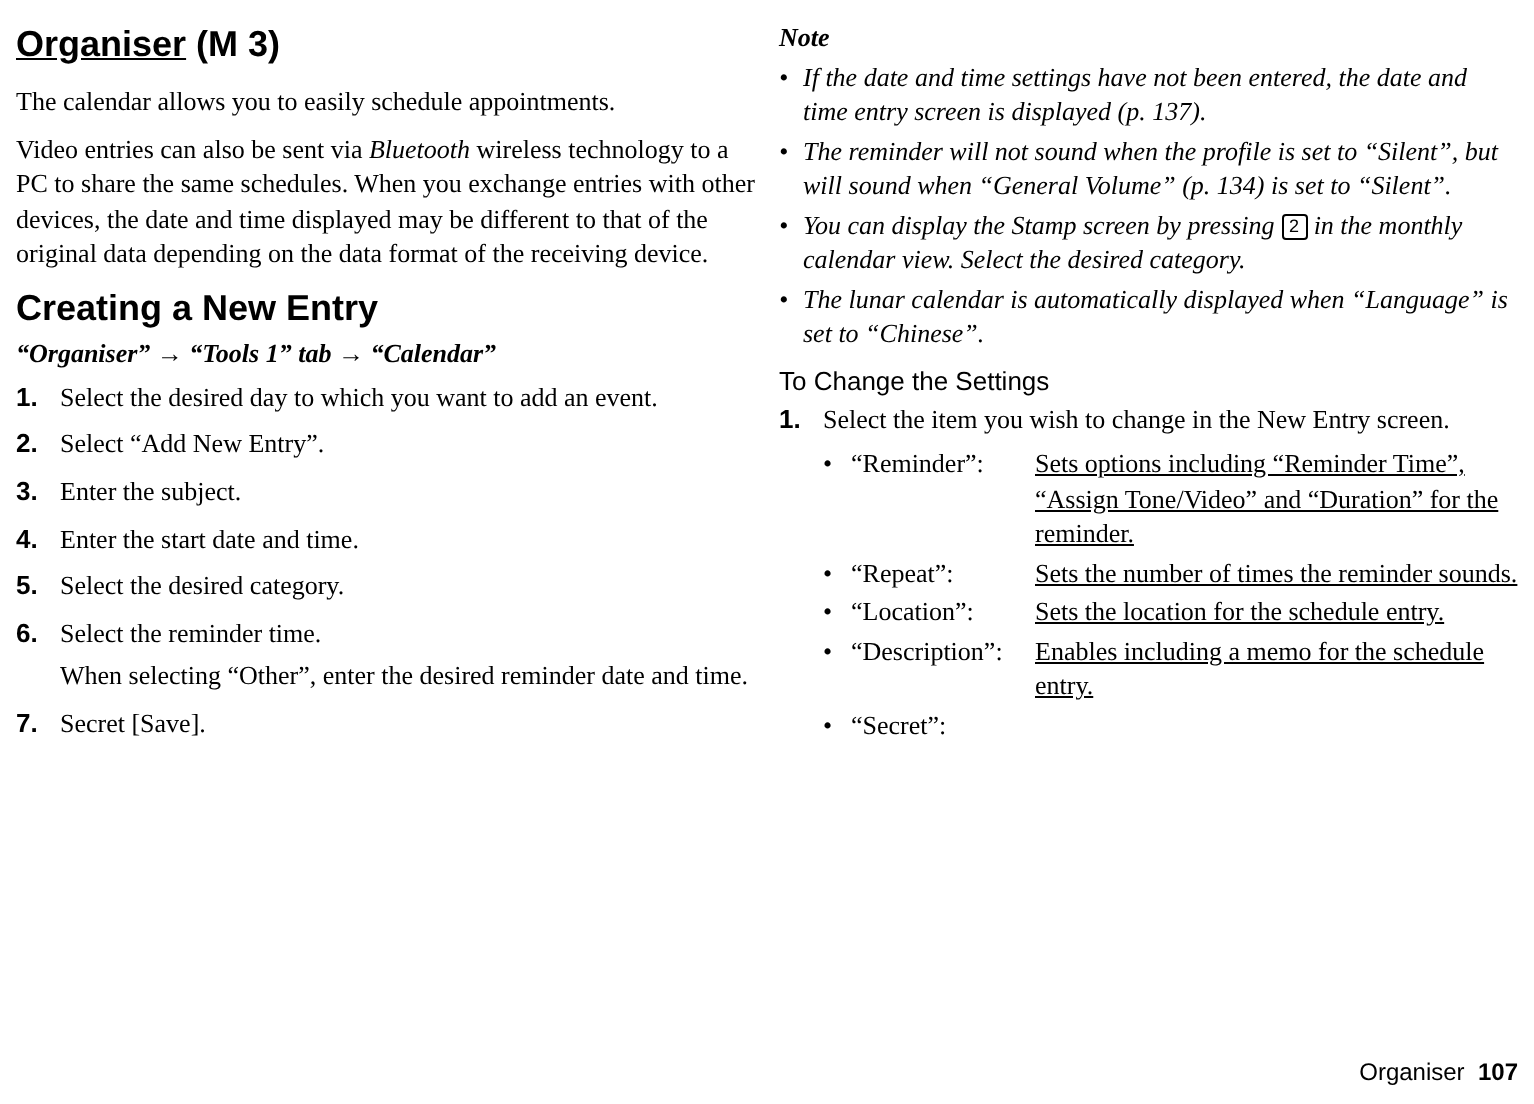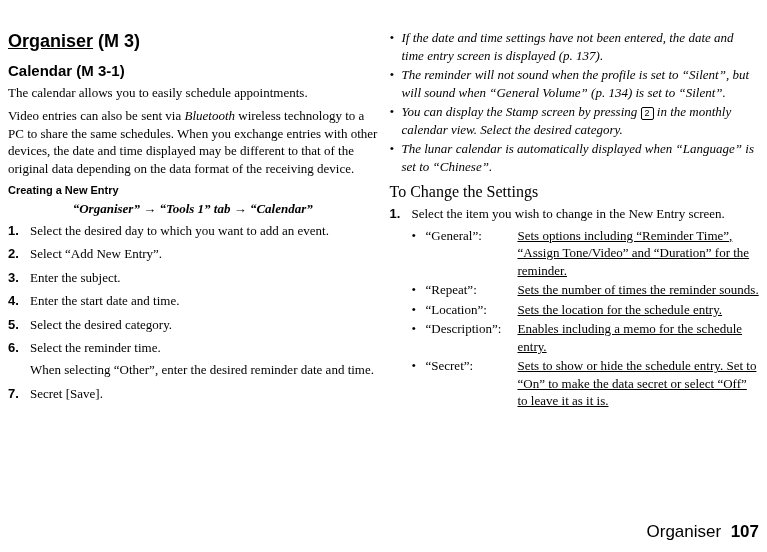--- a/index.html
+++ b/index.html
@@ -12,21 +12,20 @@
     height: 552px;
     box-sizing: border-box;
     color: #000;
     display: flex;
     flex-direction: column;
   }
   .columns {
     display: flex;
     gap: 12px;
     flex: 1;
-    margin-top: 19px;
   }
   .col {
     flex: 1;
     min-width: 0;
   }
   .title {
     font-family: Arial, Helvetica, sans-serif;
     font-size: 18px;
     font-weight: bold;
     margin-bottom: 8px;
@@ -39,29 +38,28 @@
     font-size: 15px;
     font-weight: bold;
     margin-bottom: 2px;
   }
   .body {
     margin-bottom: 6px;
   }
   .section-head {
     font-family: Arial, Helvetica, sans-serif;
     font-weight: bold;
-    font-size: 11px;
+    font-size: 18px;
     margin-top: 4px;
     margin-bottom: 2px;
   }
   .path {
     font-style: italic;
     font-weight: bold;
     margin-bottom: 4px;
-    text-align: center;
   }
   .steps {
     list-style: none;
     padding: 0;
     margin: 0;
   }
   .steps > li {
     display: flex;
     margin-bottom: 6px;
   }
@@ -93,22 +91,22 @@
     margin-bottom: 2px;
   }
   .bullet-dot {
     width: 12px;
     flex-shrink: 0;
   }
   .bullet-body {
     flex: 1;
   }
   .settings-head {
-    font-family: Liberation Serif, serif;
-    font-size: 16px;
+    font-family: Liberation Sans, sans-serif;
+    font-size: 13px;
     margin-bottom: 2px;
   }
   .opt-list {
     list-style: none;
     padding: 0;
     margin: 2px 0 0 22px;
   }
   .opt-list > li {
     display: flex;
     margin-bottom: 2px;
@@ -134,38 +132,35 @@
     vertical-align: middle;
     font-style: normal;
     font-family: Arial, Helvetica, sans-serif;
     line-height: 1.2;
   }
   .has-italic em {
   }
   .footer {
     text-align: right;
     font-family: Arial, Helvetica, sans-serif;
-    font-size: 17px;
+    font-size: 12px;
     margin-top: 4px;
   }
   .footer .pg {
     font-weight: bold;
   }
 </style>
 </head>
 <body>
 
 <div class="columns">
 
   <div class="col">
     <div class="title">
       <span class="underline">Organiser</span><span> (M 3)</span>
-    </div>
-    <div class="subtitle">
-      <span>Calendar</span><span> (M 3-1)</span>
     </div>
     <div class="body">The calendar allows you to easily schedule appointments.</div>
     <div class="body has-italic">
       <span>Video entries can also be sent via </span><em>Bluetooth</em><span> wireless technology to a PC to share the same schedules. When you exchange entries with other devices, the date and time displayed may be different to that of the original data depending on the data format of the receiving device.</span>
     </div>
     <div class="section-head">Creating a New Entry</div>
     <div class="path">“Organiser” → “Tools 1” tab → “Calendar”</div>
     <ol class="steps">
       <li>
         <span class="step-num">1.</span>
@@ -195,20 +190,21 @@
         </span>
       </li>
       <li>
         <span class="step-num">7.</span>
         <span class="step-text">Secret [Save].</span>
       </li>
     </ol>
   </div>
 
   <div class="col">
+    <div class="note-head">Note</div>
     <ul class="note-list">
       <li>
         <span class="bullet-dot">•</span>
         <span class="bullet-body">If the date and time settings have not been entered, the date and time entry screen is displayed (p. 137).</span>
       </li>
       <li>
         <span class="bullet-dot">•</span>
         <span class="bullet-body">The reminder will not sound when the profile is set to “Silent”, but will sound when “General Volume” (p. 134) is set to “Silent”.</span>
       </li>
       <li>
@@ -223,42 +219,41 @@
       </li>
     </ul>
     <div class="settings-head">To Change the Settings</div>
     <div style="display:flex;">
       <span class="step-num" style="font-family:Arial,Helvetica,sans-serif;font-weight:bold;width:22px;flex-shrink:0;">1.</span>
       <div style="flex:1;">
         <div>Select the item you wish to change in the New Entry screen.</div>
         <ul class="opt-list" style="margin-left:0;margin-top:4px;">
           <li>
             <span class="opt-bullet">•</span>
-            <span class="opt-label">“General”:</span>
+            <span class="opt-label">“Reminder”:</span>
             <span class="opt-desc">Sets options including “Reminder Time”, “Assign Tone/Video” and “Duration” for the reminder.</span>
           </li>
           <li>
             <span class="opt-bullet">•</span>
             <span class="opt-label">“Repeat”:</span>
             <span class="opt-desc">Sets the number of times the reminder sounds.</span>
           </li>
           <li>
             <span class="opt-bullet">•</span>
             <span class="opt-label">“Location”:</span>
             <span class="opt-desc">Sets the location for the schedule entry.</span>
           </li>
           <li>
             <span class="opt-bullet">•</span>
             <span class="opt-label">“Description”:</span>
             <span class="opt-desc">Enables including a memo for the schedule entry.</span>
           </li>
           <li>
             <span class="opt-bullet">•</span>
             <span class="opt-label">“Secret”:</span>
-            <span class="opt-desc">Sets to show or hide the schedule entry. Set to “On” to make the data secret or select “Off” to leave it as it is.</span>
           </li>
         </ul>
       </div>
     </div>
   </div>
 </div>
 
 <div class="footer">
   <span>Organiser</span>&nbsp;&nbsp;<span class="pg">107</span>
 </div>

